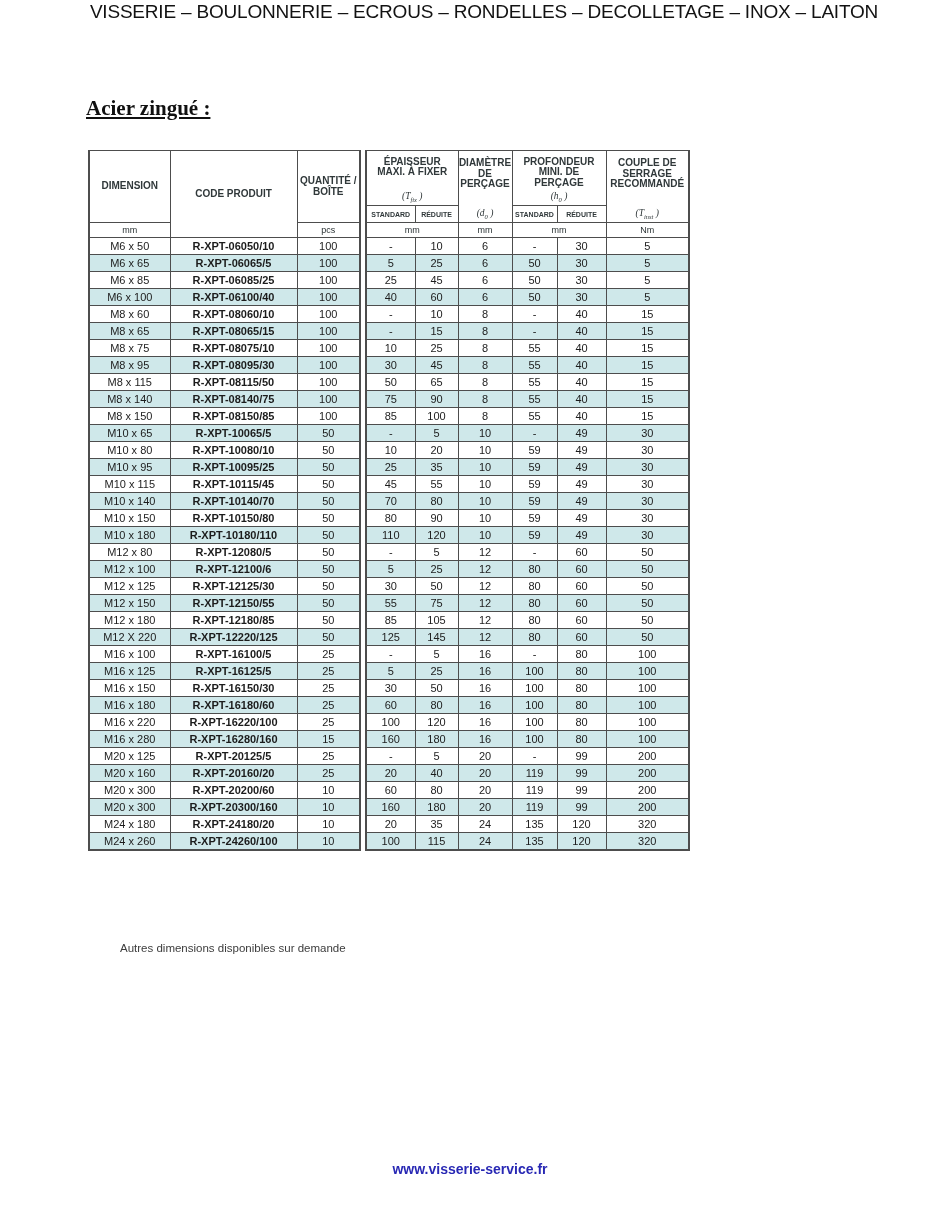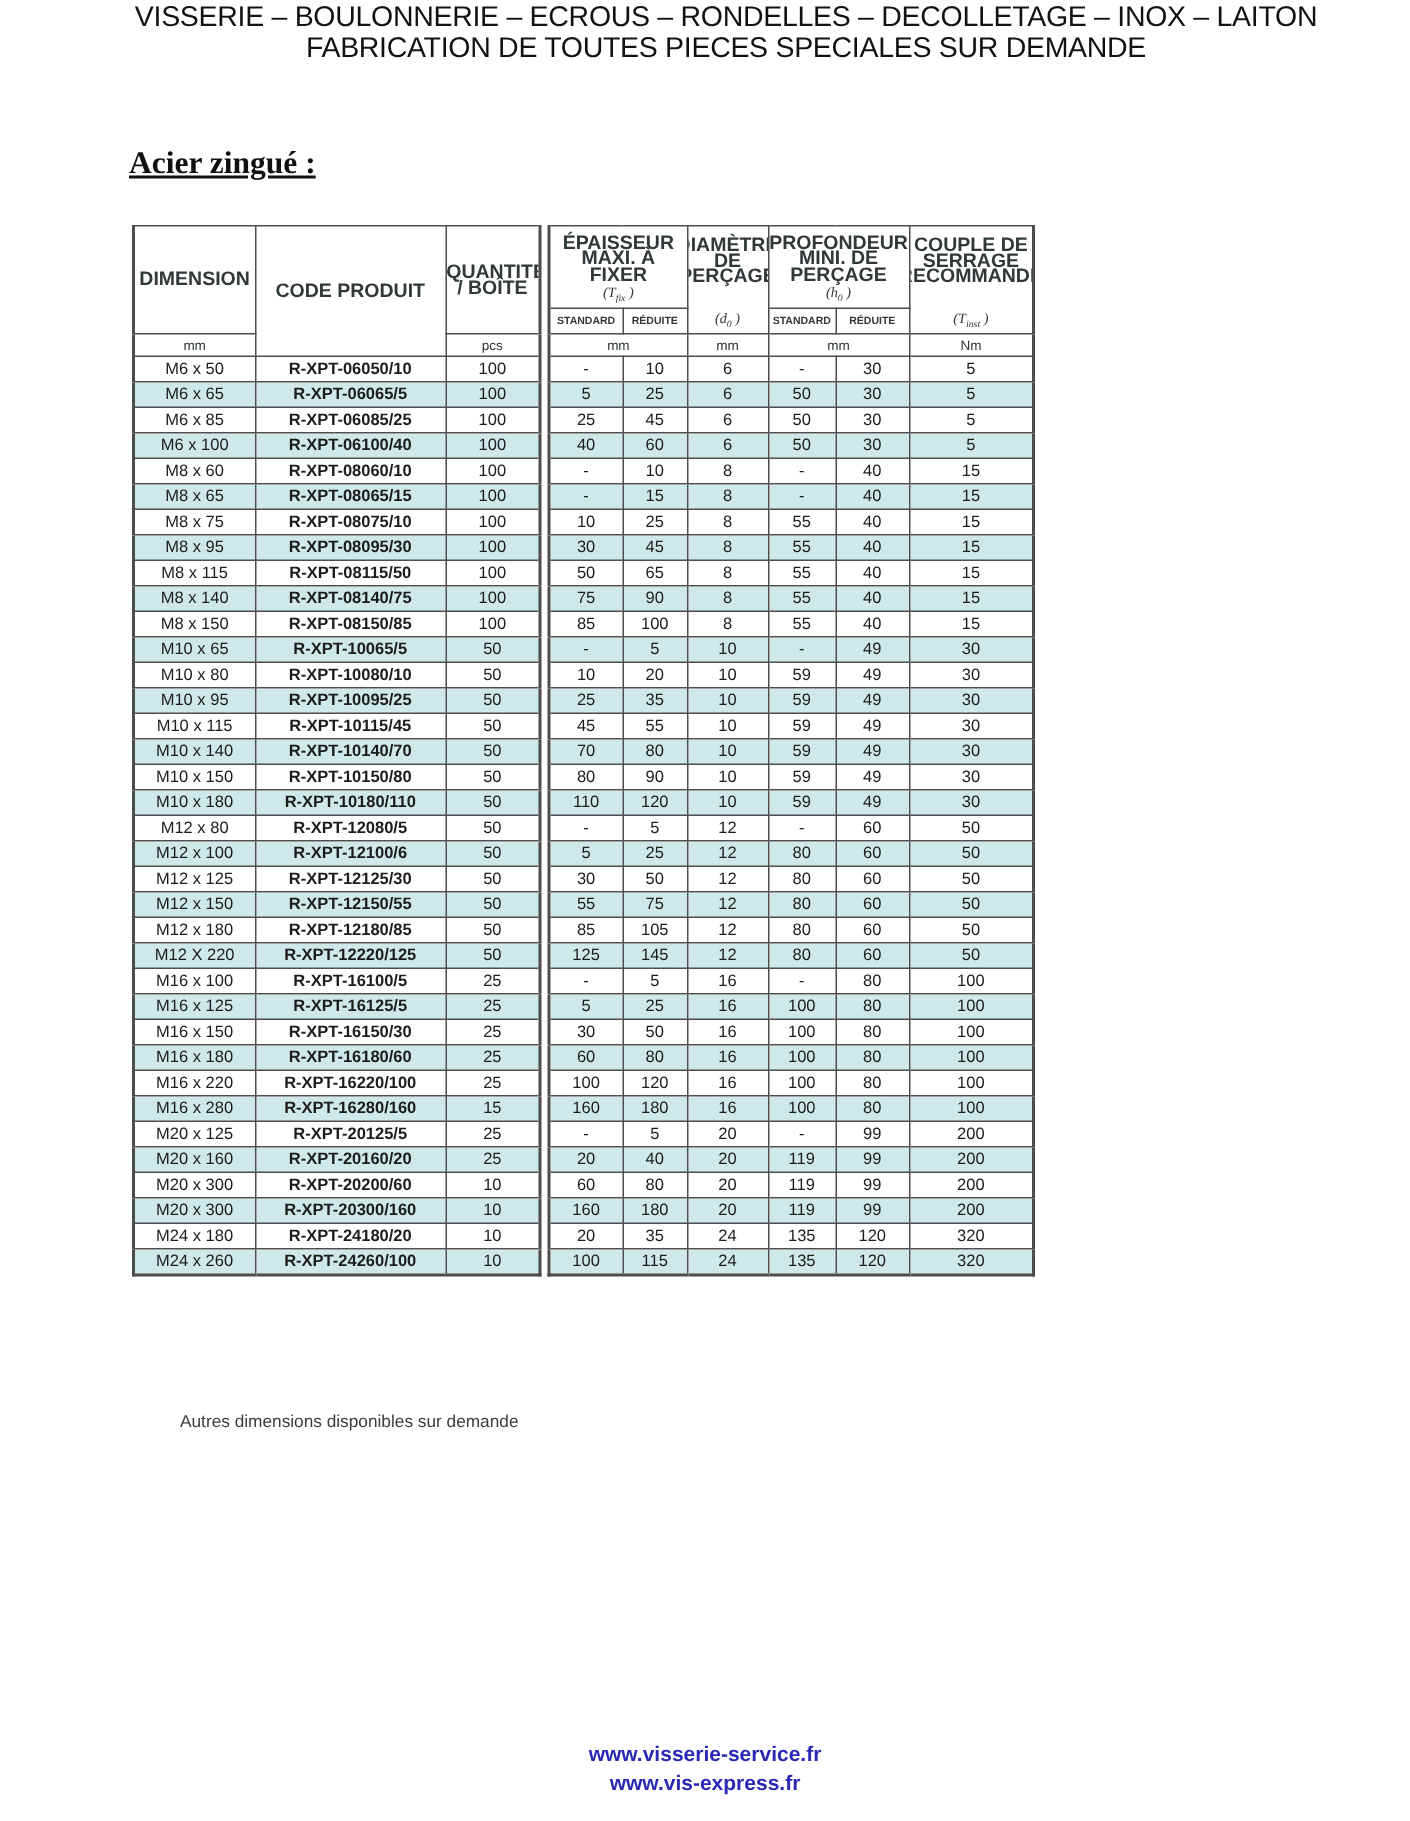--- a/index.html
+++ b/index.html
@@ -46,21 +46,21 @@
     vertical-align: middle;
     padding: 0;
     overflow: hidden;
     background: #ffffff;
   }
   
   thead td { background: #cfe8ea; }
   .hr1 { height: 55px; }
   .hr2 { height: 17px; }
   .hr3 { height: 15px; margin-top: 40px; }
-  .h-main { font-size: 13px; font-weight: 700; color: #30383a; line-height: 10.5px; }
+  .h-main { font-size: 10px; font-weight: 700; color: #30383a; line-height: 10.5px; }
   .h-group { vertical-align: top; }
   .h-group .inner {
     height: 53px; display: flex; flex-direction: column;
     justify-content: space-between; align-items: center;
     padding: 5px 2px 2px 2px;
   }
   .h-tall { vertical-align: top; }
   .h-tall .inner { padding-top: 5px; display: flex; flex-direction: column; align-items: center; gap: 18px; }
   .sym { font-family: "Liberation Serif", serif; font-style: italic; font-size: 9.5px; font-weight: 400; color: #2e3638; }
   .sym sub { font-size: 6.5px; }
@@ -99,21 +99,20 @@
     cursor: pointer;
   }
 </style>
 </head>
 <body>
 
 <div class="page">
 
   <div class="doc-header">
     <div>VISSERIE – BOULONNERIE – ECROUS – RONDELLES – DECOLLETAGE – INOX – LAITON</div>
-    <div>FABRICATION DE TOUTES PIECES SPECIALES SUR DEMANDE</div>
   </div>
 
   <div class="section-title">Acier zingué :</div>
 
   <div class="table-wrap">
     <table class="spec">
       <colgroup>
         <col style="width:81px">
           <col style="width:127px">
           <col style="width:63px">
@@ -605,16 +604,15 @@
             <td class="c-couple b-right">320</td>
           </tr>
         </tbody>
     </table>
   </div>
 
   <div class="footnote">Autres dimensions disponibles sur demande</div>
 
   <div class="links">
     <div><span class="link">www.visserie-service.fr</span></div>
-    <div><span class="link">www.vis-express.fr</span></div>
   </div>
 
 </div>
 
 </body></html>

